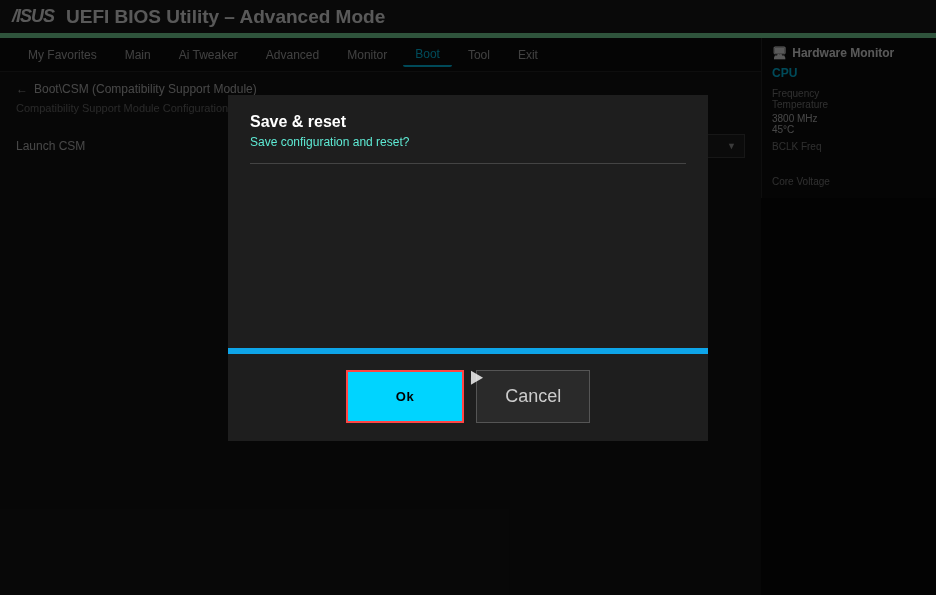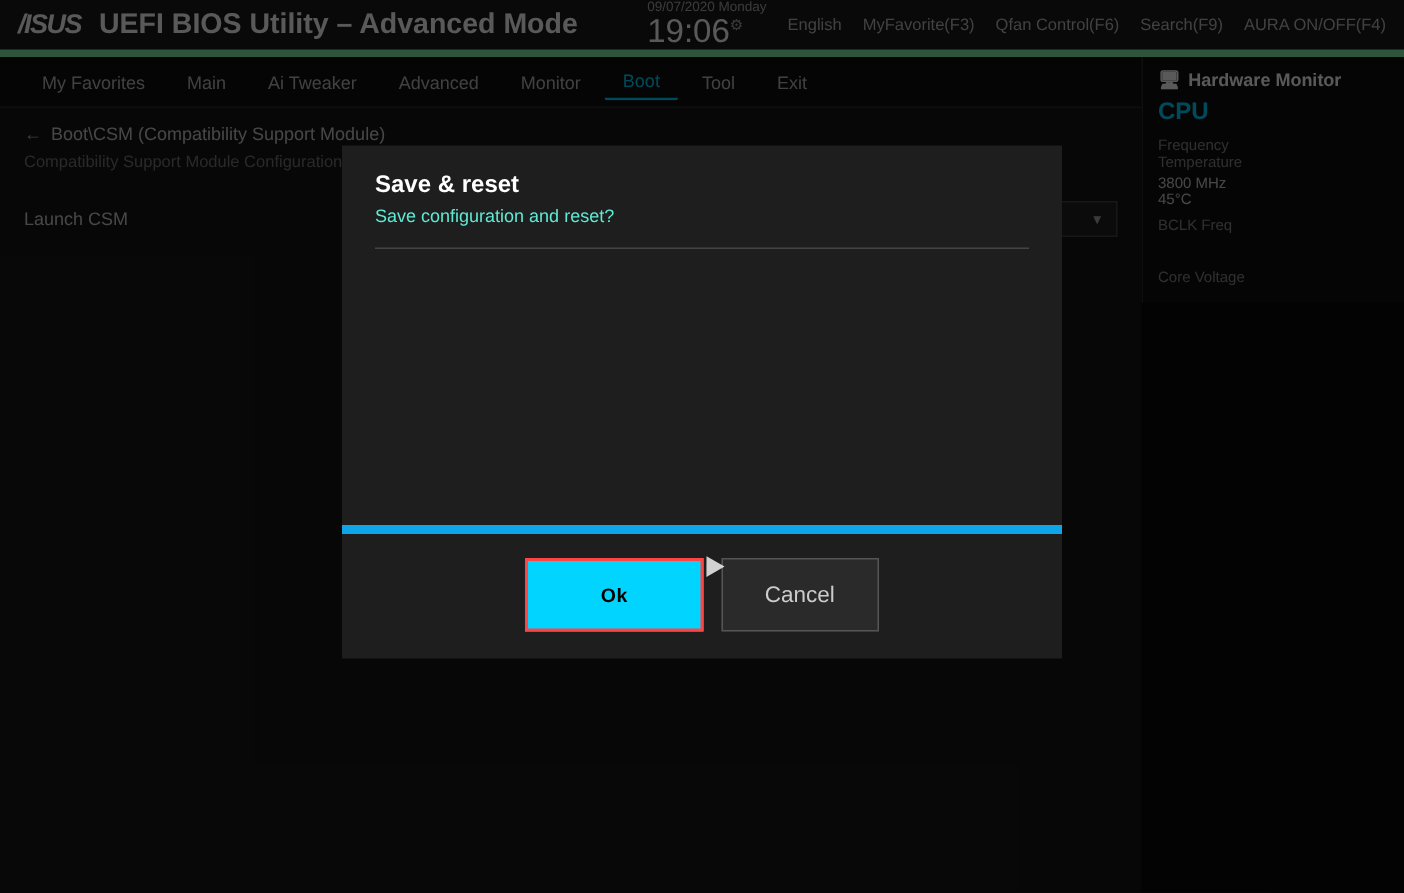--- a/index.html
+++ b/index.html
@@ -93,21 +93,21 @@
       color: #fff;
       font-size: 12px;
       font-weight: 600;
       display: flex;
       align-items: center;
       gap: 5px;
       margin-bottom: 6px;
     }
     .hw-cpu-label {
       color: #00d4ff;
-      font-size: 16px;
+      font-size: 12px;
       font-weight: 700;
       margin-bottom: 8px;
     }
     .hw-row {
       display: flex;
       justify-content: space-between;
       margin-bottom: 3px;
       flex-direction: column;
     }
     .hw-label { color: #888; font-size: 10px; }
@@ -239,21 +239,21 @@
       font-weight: 600;
       cursor: pointer;
       letter-spacing: 0.5px;
     }
 
     .btn-cancel {
       background: #2a2a2a;
       color: #ccc;
       border: 1px solid #555;
       padding: 15px 28px;
-      font-size: 15px;
+      font-size: 18px;
       cursor: pointer;
     }
 
     
     .cursor-pointer {
       position: absolute;
       width: 0;
       height: 0;
       border-left: 7px solid transparent;
       border-right: 7px solid transparent;
@@ -265,33 +265,20 @@
       z-index: 200;
     }
   </style>
 </head>
 <body>
 
 <div class="top-bar">
   <div class="asus-logo">/ISUS</div>
   <div class="bios-title">UEFI BIOS Utility – Advanced Mode</div>
 
-  <div class="top-bar-right">
-    <div class="datetime-block">
-      <span class="datetime-date">09/07/2020 Monday</span>
-      <span class="datetime-time">
-        <span>19:06</span><span class="datetime-icon">⚙</span>
-      </span>
-    </div>
-    <span style="font-size:11px;">English</span>
-    <span style="font-size:11px;">MyFavorite(F3)</span>
-    <span style="font-size:11px;">Qfan Control(F6)</span>
-    <span style="font-size:11px;">Search(F9)</span>
-    <span style="font-size:11px;">AURA ON/OFF(F4)</span>
-  </div>
 </div>
 
 <div class="nav-bar">
   <div class="nav-item">My Favorites</div>
   <div class="nav-item">Main</div>
   <div class="nav-item">Ai Tweaker</div>
   <div class="nav-item">Advanced</div>
   <div class="nav-item">Monitor</div>
   <div class="nav-item active">Boot</div>
   <div class="nav-item">Tool</div>

